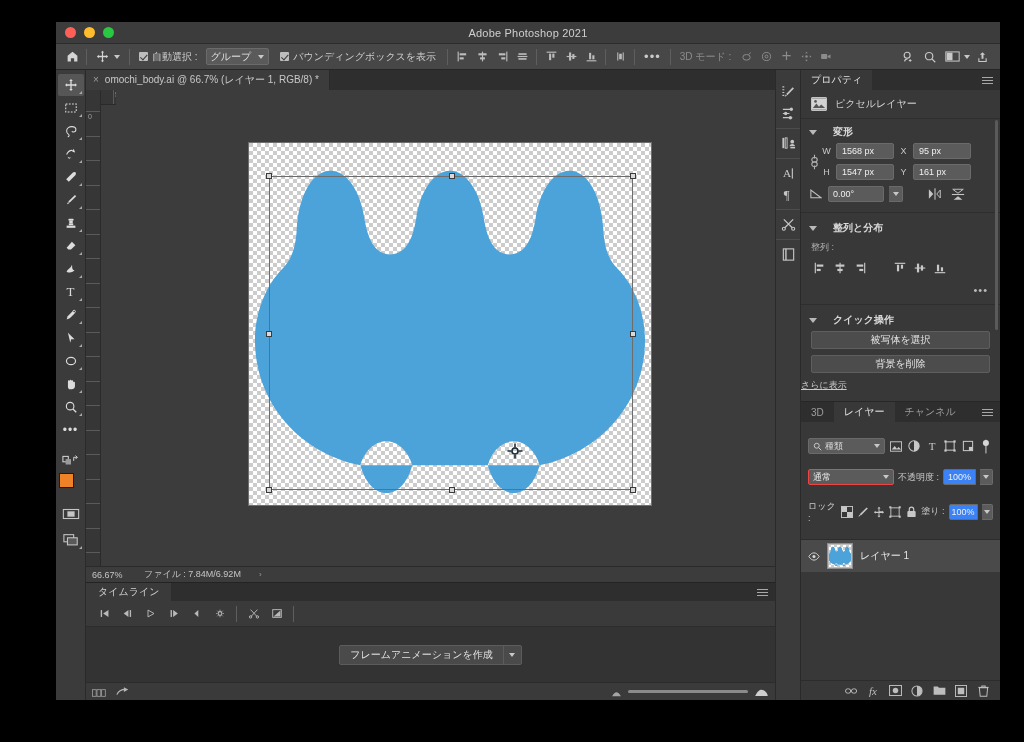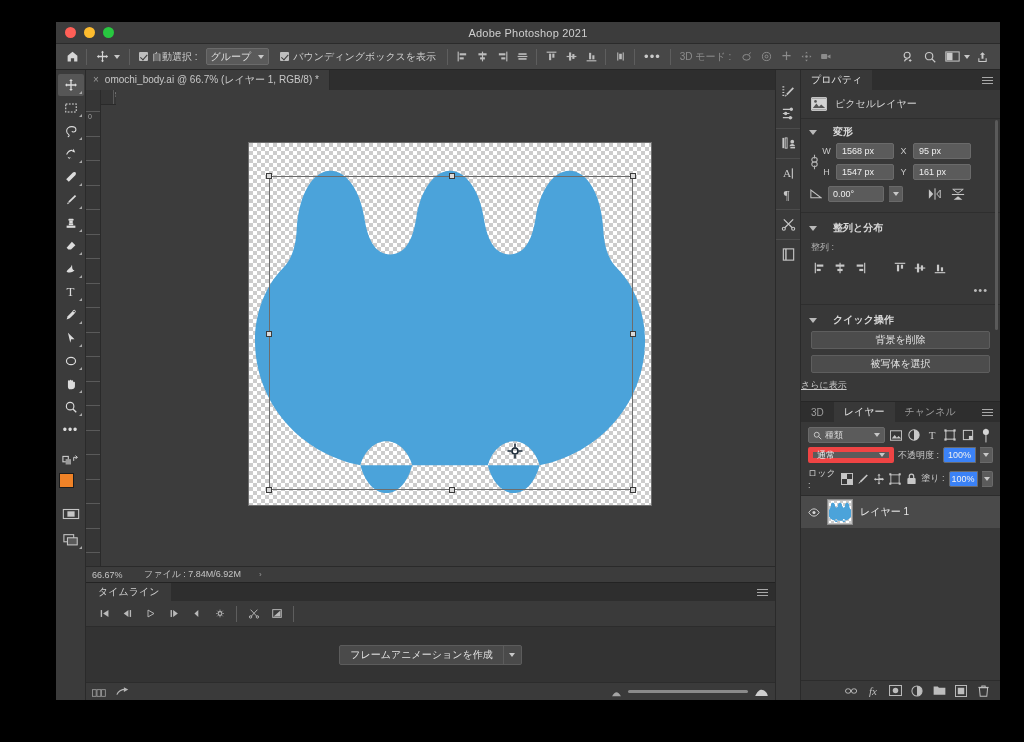--- a/index.html
+++ b/index.html
@@ -212,31 +212,31 @@
   .dots3 { display: flex; justify-content: flex-end; padding: 0 12px 6px; color: #bbb; font-size: 11px; letter-spacing: 1px;}
   .qa-btn {
     margin: 0 10px 6px; height: 18px; background: #4c4c4c; border: 1px solid #5e5e5e;
     border-radius: 2px; display: flex; align-items: center; justify-content: center;
     font-size: 10px; color: #e4e4e4;
   }
   .qa-more { font-size: 9px; color: #c9c9c9; text-decoration: underline; padding-bottom: 9px;}
   .pscroll { position: absolute; right: 2px; top: 30px; width: 3px; height: 210px; background: #5a5a5a; border-radius: 2px;}
 
   
-  .layerspanel { flex: 1 1 auto; background: #383838; display: flex; flex-direction: column; border-top: 1px solid #272727; min-height: 0;}
+  .layerspanel { flex: 1 1 auto; background: #383838; display: flex; flex-direction: column; border-top: 1px solid #272727; min-height: 0; gap: 11px;}
   .lp-filter { display: flex; align-items: center; gap: 4px; padding: 5px 7px 4px; }
   .lp-search {
     background: #5b5b5b; border: 1px solid #6a6a6a; border-radius: 2px; height: 16px; width: 82px;
     display: flex; align-items: center; gap: 3px; padding: 0 4px; font-size: 9px; color: #ddd;
   }
   .lp-search .caret { margin-left: auto; }
   .fico { width: 15px; height: 16px; display: flex; align-items: center; justify-content: center; color: #c9c9c9;}
   .lp-blend { display: flex; align-items: center; gap: 4px; padding: 0 7px 4px; }
   .blend-sel {
-    background: #5b5b5b; border: 5px solid #ef4444; border-radius: 2px; height: 16px; flex: 1 1 auto;
+    background: #5b5b5b; border: 1px solid #ef4444; border-radius: 2px; height: 16px; flex: 1 1 auto;
     display: flex; align-items: center; padding: 0 4px; font-size: 9px; color: #e8e8e8;
   }
   .blend-sel .caret { margin-left: auto; }
   .op-label { font-size: 9px; color: #cacaca; white-space: nowrap;}
   .op-val { background: #3b82f6; border: 1px solid #6a6a6a; border-radius: 2px 0 0 2px; height: 16px; width: 33px; display: flex; align-items: center; justify-content: center; font-size: 9px; color: #f0f0f0;}
   .op-arw { background: #5b5b5b; border: 1px solid #6a6a6a; border-left: 0; border-radius: 0 2px 2px 0; height: 16px; width: 13px; display: flex; align-items: center; justify-content: center;}
   .lp-lock { display: flex; align-items: center; gap: 4px; padding: 0 7px 5px; }
   .lock-label { font-size: 9px; color: #cacaca; }
   .lico { width: 14px; height: 14px; display: flex; align-items: center; justify-content: center; color: #c7c7c7;}
   .lp-list { flex: 1 1 auto; overflow: hidden; border-top: 1px solid #2c2c2c; }
@@ -917,22 +917,22 @@
             </span>
         </div>
         <div class="dots3">•••</div>
 
         <div class="sect-div"></div>
 
         <div class="sect-head">
           <span class="chev"></span>
           <span>クイック操作</span>
         </div>
+        <div class="qa-btn">被写体を選択</div>
         <div class="qa-btn">背景を削除</div>
-        <div class="qa-btn">被写体を選択</div>
         <div class="qa-more">さらに表示</div>
       </div>
 
       <div class="layerspanel">
         <div class="panel-tabs">
           <div class="ptab">3D</div>
           <div class="ptab active">レイヤー</div>
           <div class="ptab">チャンネル</div>
           <div class="pmenu">
               <span class="hamb">

